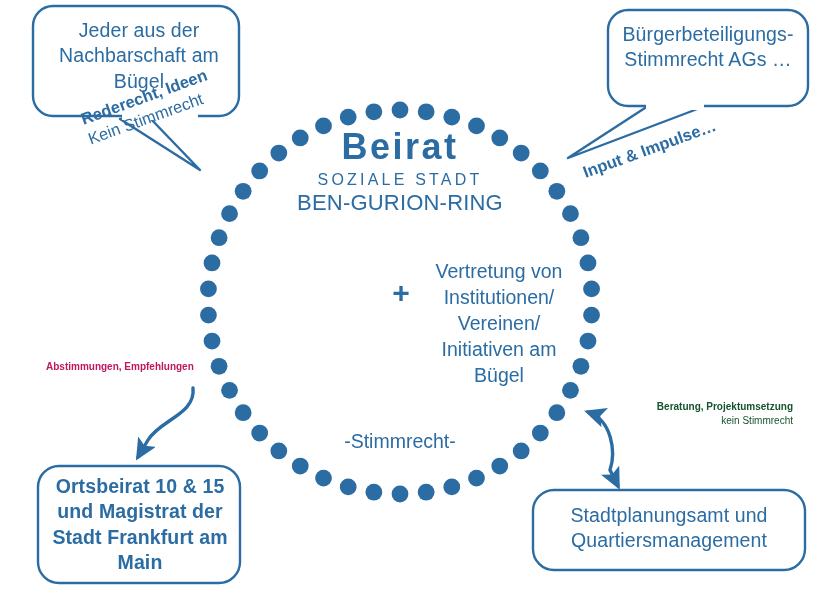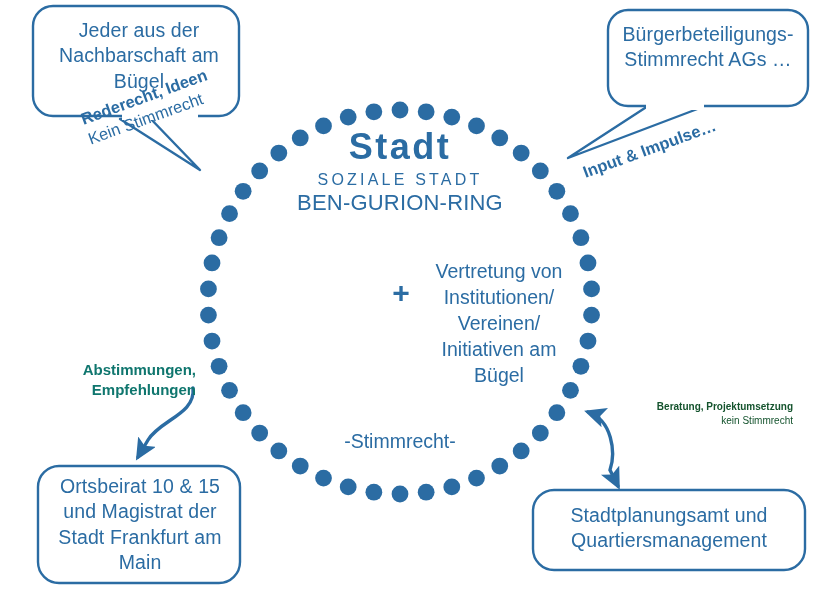--- a/index.html
+++ b/index.html
@@ -35,21 +35,21 @@
     color: #2b6ca3;
   }
   
   .bubble-text {
     font-size: 19.5px;
     font-weight: 400;
     letter-spacing: 0.1px;
   }
   #bubble-tl-text { left: 40px; top: 18px; width: 198px; }
   #bubble-tr-text { left: 612px; top: 22px; width: 192px; }
-  #box-bl-text    { left: 42px; top: 474px; width: 196px; }
+  #box-bl-text    { left: 42px; top: 474px; width: 196px; font-weight: bold; }
   #box-br-text    { left: 537px; top: 503px; width: 264px; }
 
   
   #ring-title {
     left: 250px; top: 128px; width: 300px;
   }
   #ring-title .t1 {
     font-size: 36px;
     font-weight: 700;
     letter-spacing: 2.5px;
@@ -105,25 +105,25 @@
     transform: rotate(-20deg);
     transform-origin: 0 0;
     font-size: 16.5px;
     font-weight: 700;
   }
 
   
   #lbl-abstimmungen {
     position: absolute;
     left: 46px; top: 360px; width: 150px;
-    text-align: right;
-    font-size: 15px;
+    text-align: left;
+    font-size: 10px;
     font-weight: 700;
     line-height: 1.35;
-    color: #0f766e;
+    color: #be185d;
   }
   #lbl-beratung {
     position: absolute;
     left: 628px; top: 400px; width: 165px;
     text-align: right;
     font-size: 10px;
     line-height: 1.35;
     color: #14532d;
   }
   #lbl-beratung .b { font-weight: 700; display: block; }
@@ -216,21 +216,21 @@
 
   <div class="tbox bubble-text" id="bubble-tl-text">Jeder aus der Nachbarschaft am Bügel</div>
 
   <div class="tbox bubble-text" id="bubble-tr-text">Bürgerbeteiligungs- Stimmrecht AGs …</div>
 
   <div class="tbox bubble-text" id="box-bl-text">Ortsbeirat 10 &amp; 15 und Magistrat der Stadt Frankfurt am Main</div>
 
   <div class="tbox bubble-text" id="box-br-text">Stadtplanungsamt und Quartiersmanagement</div>
 
   <div class="tbox" id="ring-title">
-    <div class="t1">Stadt</div>
+    <div class="t1">Beirat</div>
     <div class="t2">SOZIALE STADT</div>
     <div class="t3">BEN-GURION-RING</div>
   </div>
 
   <div class="tbox" id="plus-sign">+</div>
   <div class="tbox" id="stimmrecht">-Stimmrecht-</div>
   <div class="tbox" id="col-right">Vertretung von Institutionen/ Vereinen/ Initiativen am Bügel</div>
 
   <div class="rot-label" id="lbl-rederecht">
     <span class="b">Rederecht, Ideen</span>

